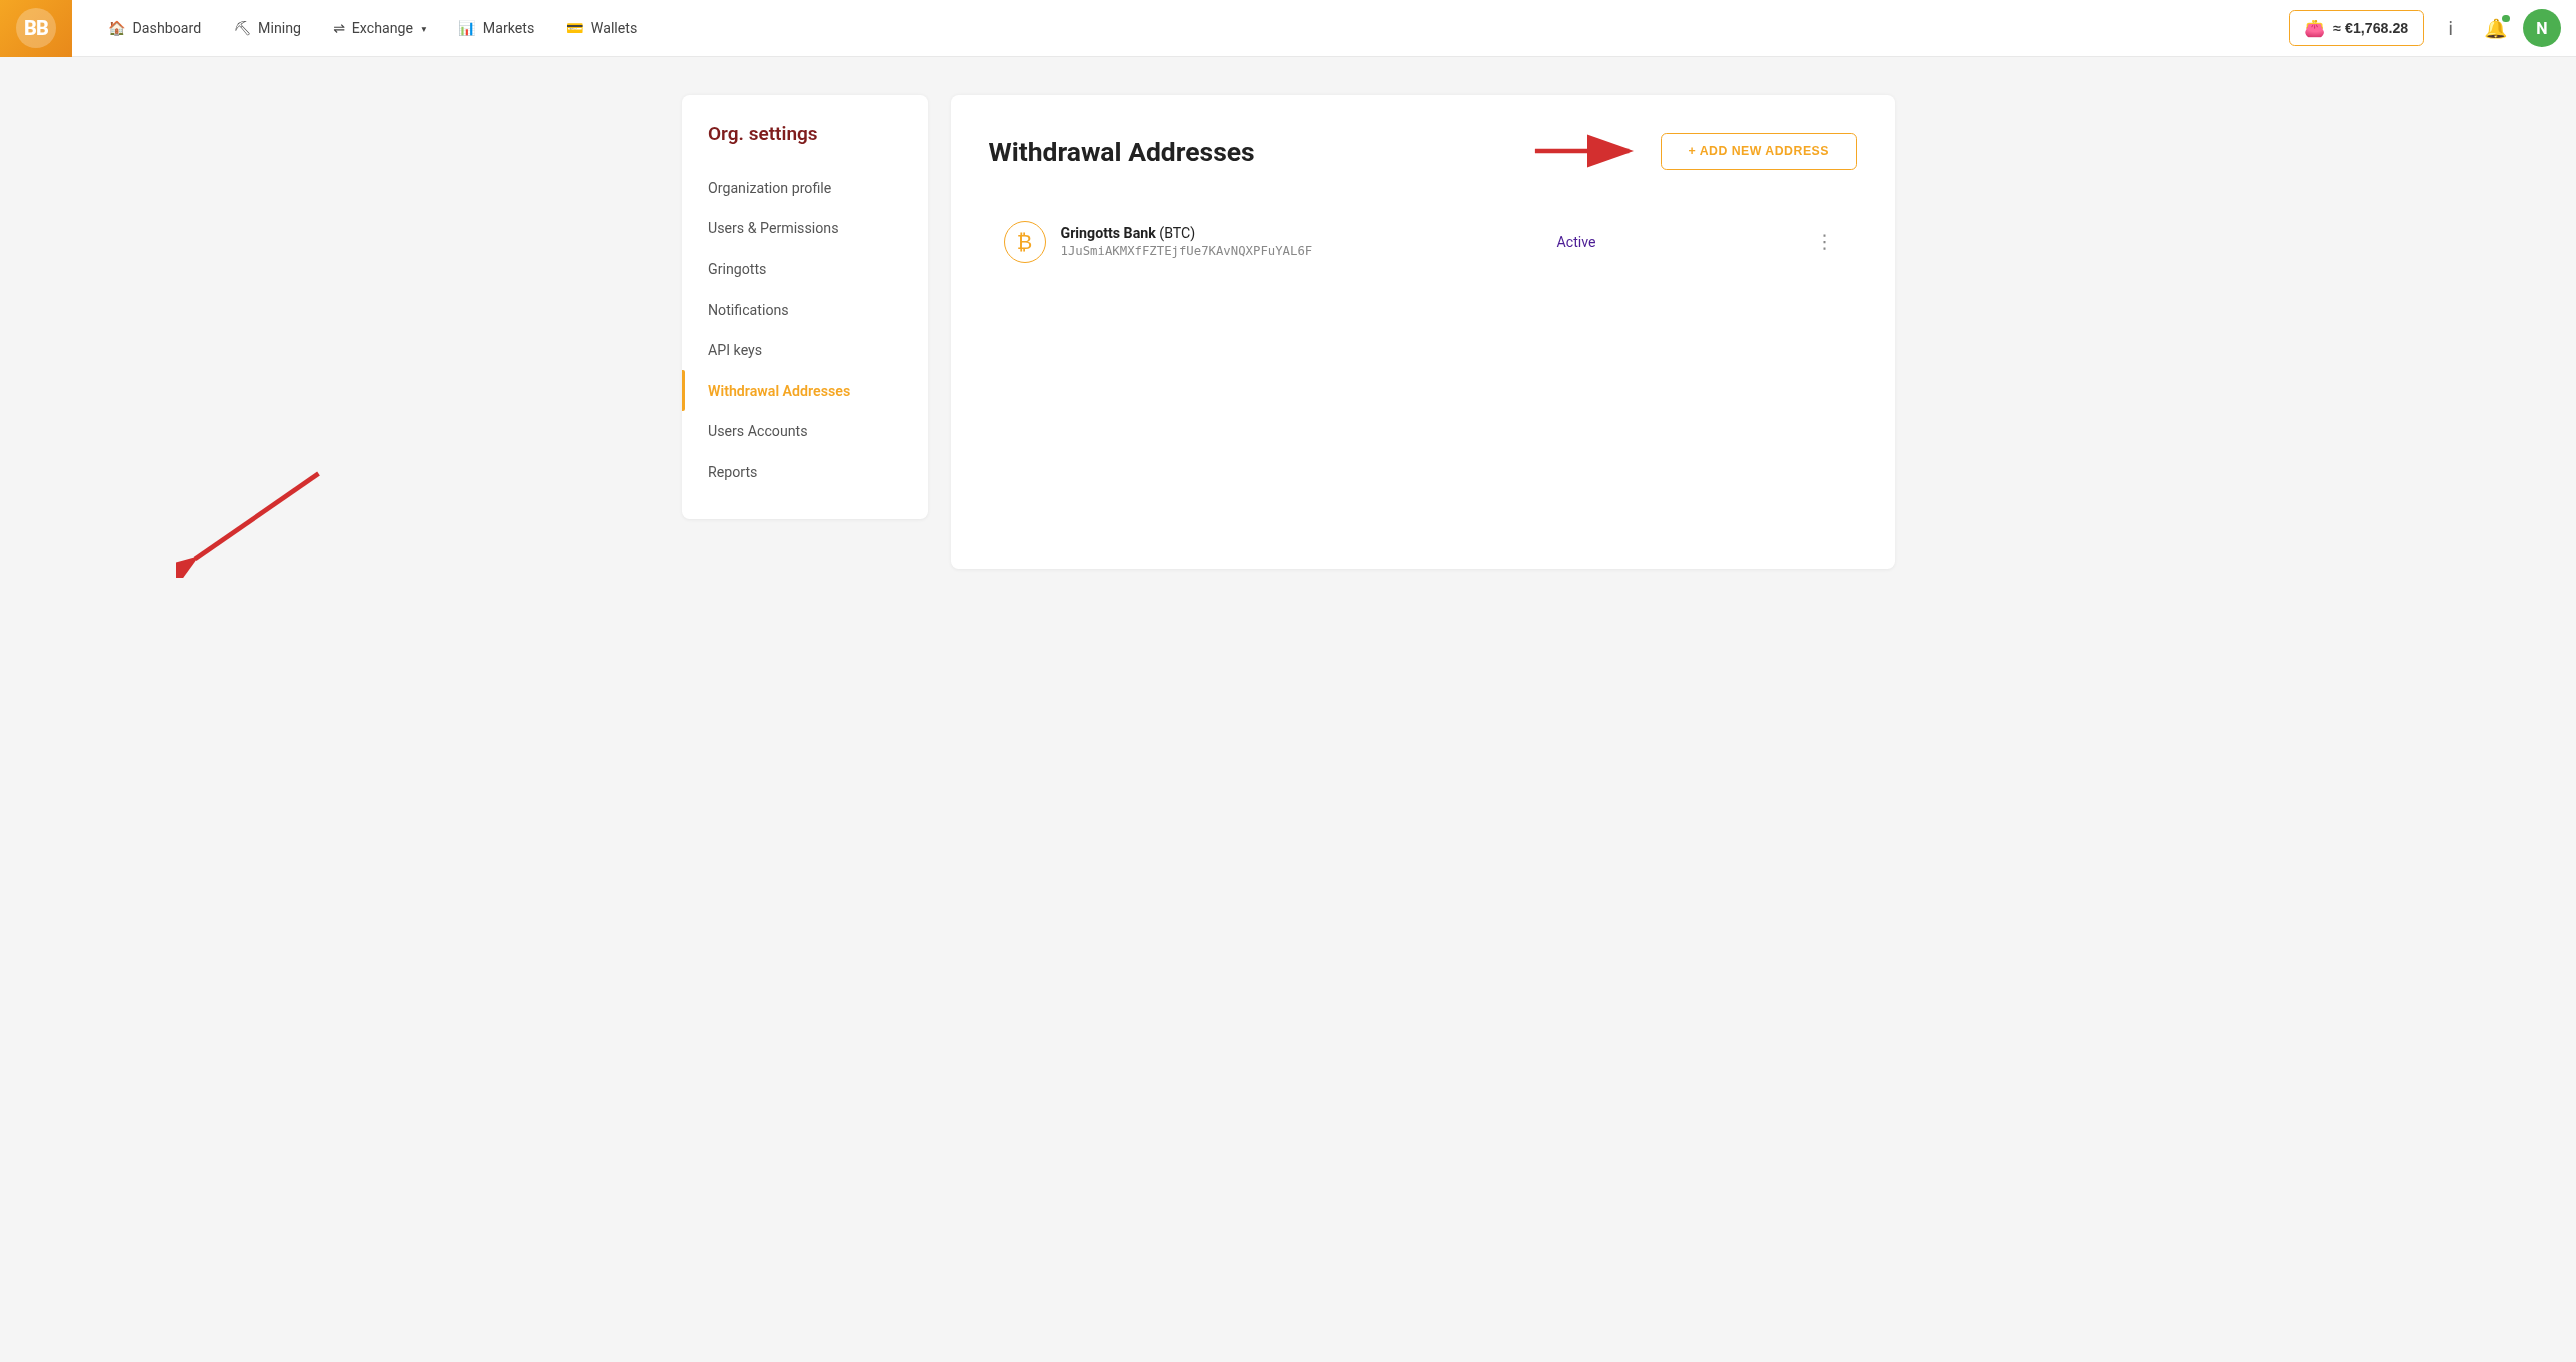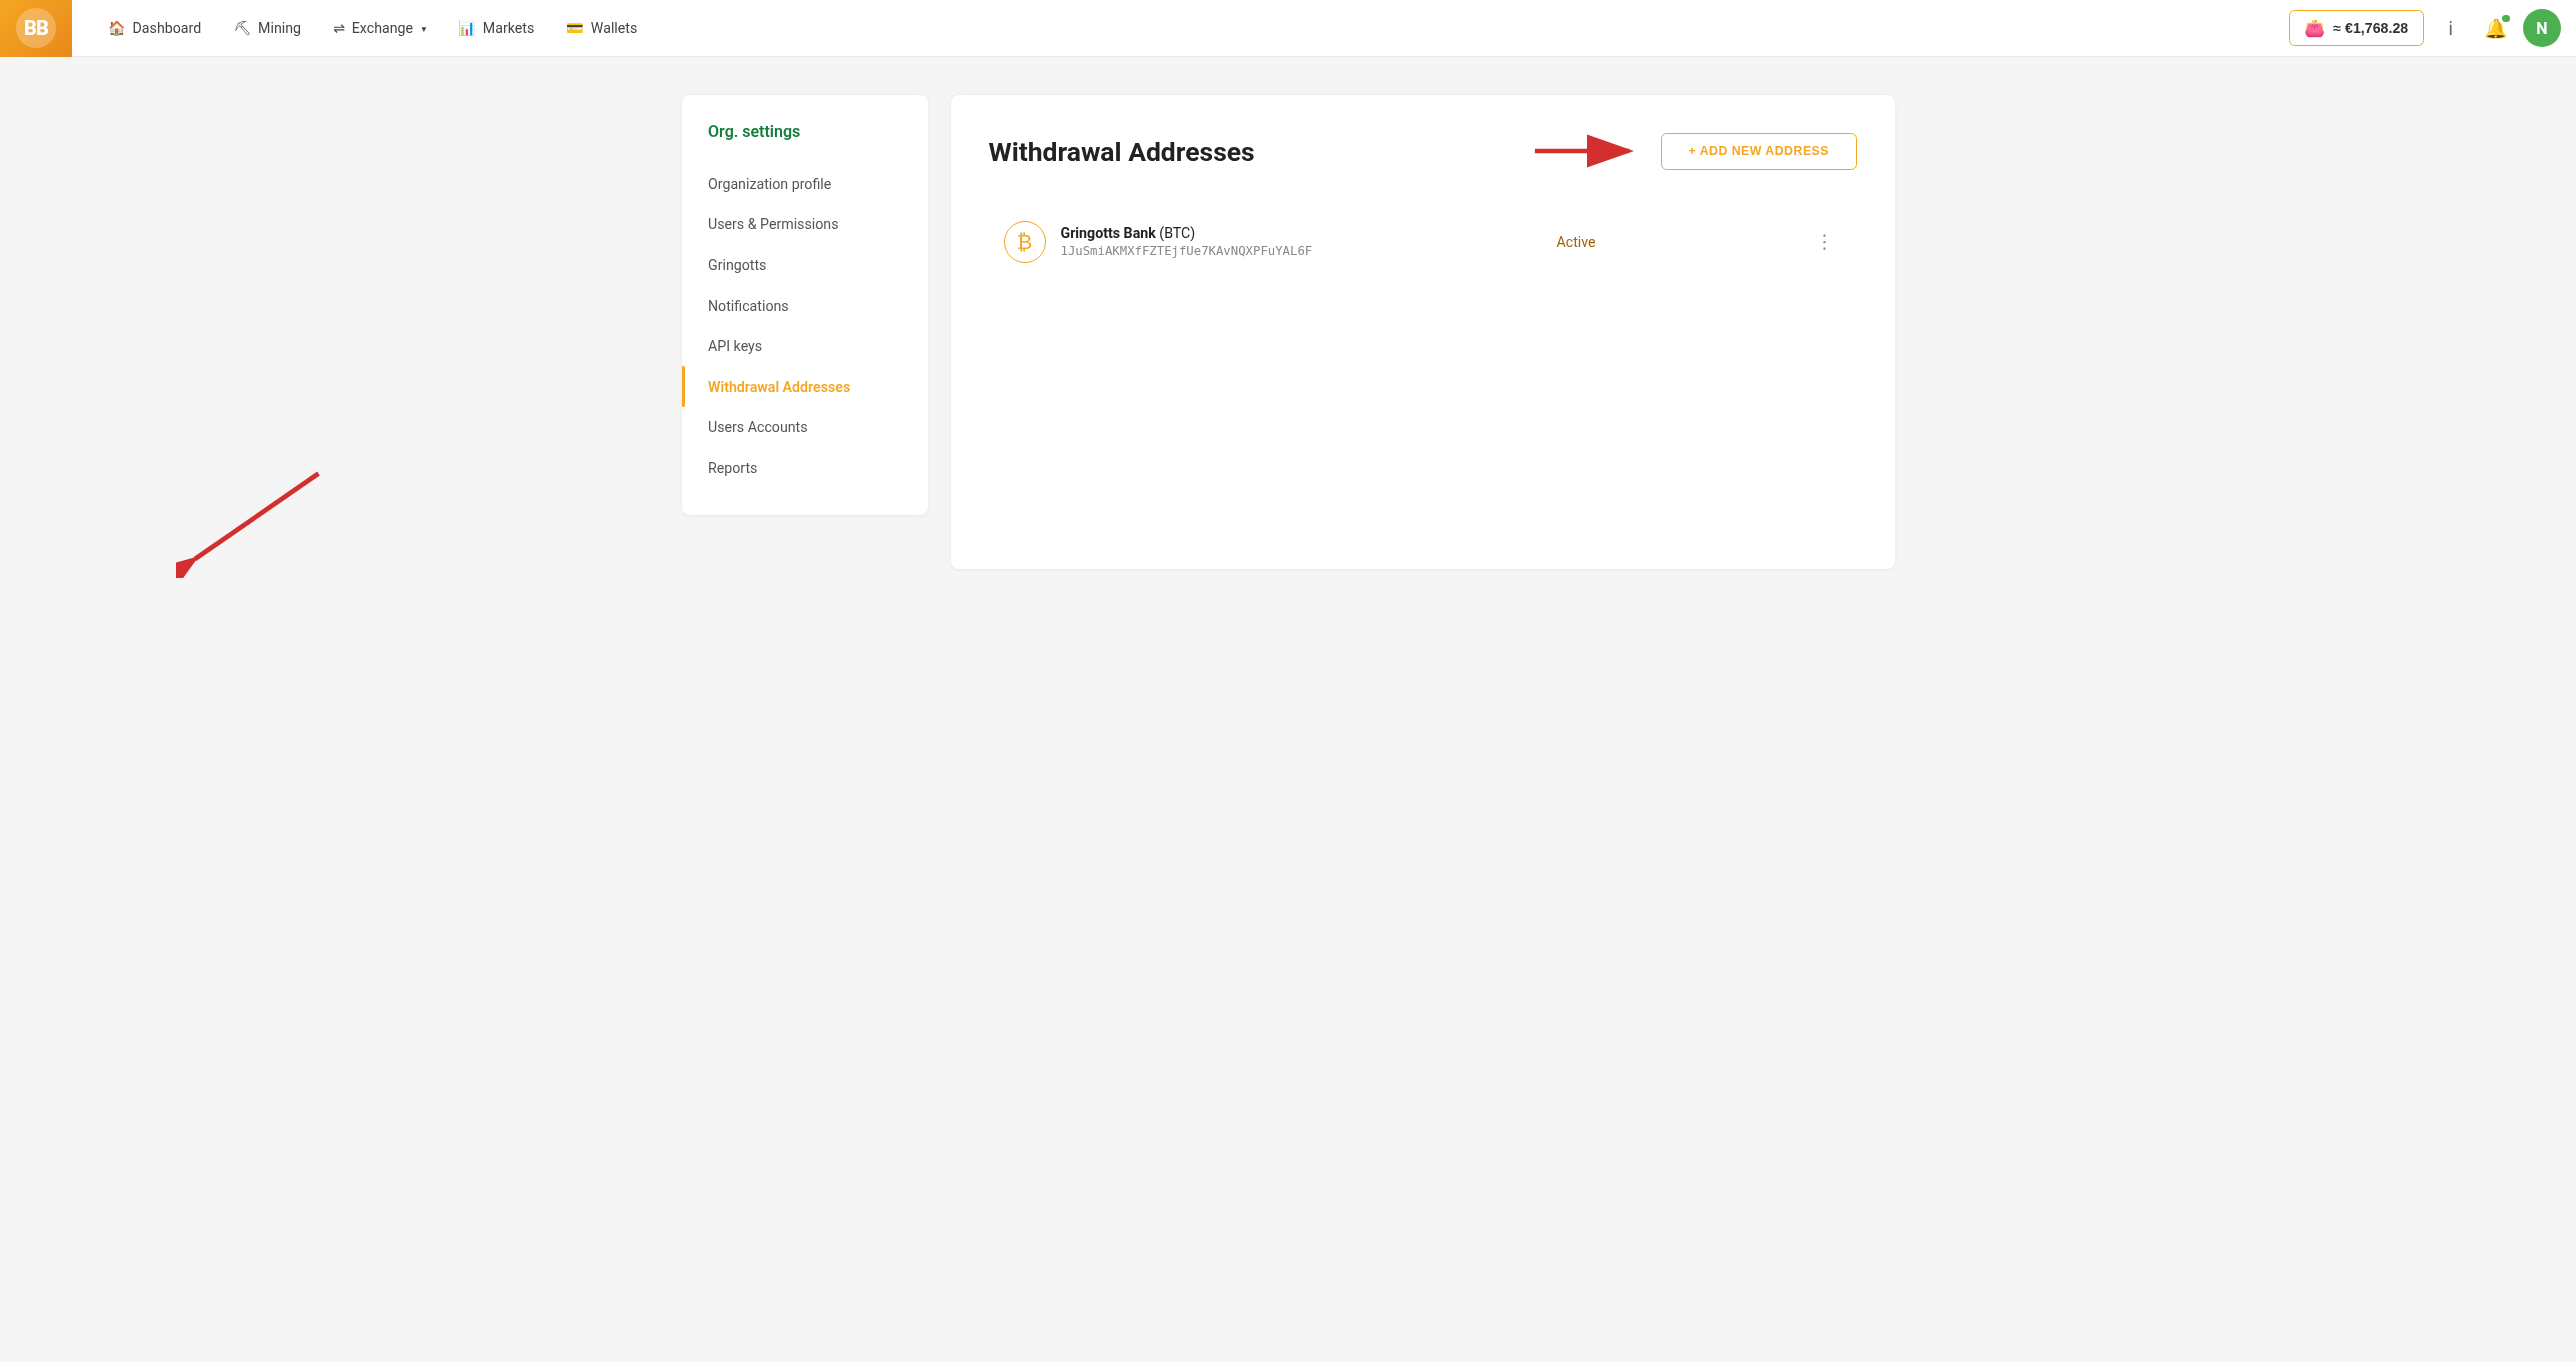--- a/index.html
+++ b/index.html
@@ -63,21 +63,21 @@
       display: flex; padding: 38px 57px; gap: 23px; max-width: 1327px; margin: 0 auto;
     }
 
     
     .sidebar {
       background: #fff; border-radius: 7.6px; padding: 26.5px 0 26.5px 0;
       min-width: 246px; width: 246px; align-self: flex-start;
       box-shadow: 0 0.9px 3.8px rgba(0,0,0,0.06);
     }
     .sidebar-title {
-      font-size: 16px; font-weight: 600; color: #15803d; padding: 0 26.5px 23px 26.5px;
+      font-size: 19px; font-weight: 600; color: #7f1d1d; padding: 0 26.5px 23px 26.5px;
     }
     .sidebar-item {
       display: flex; align-items: center; padding: 12.3px 26.5px;
       font-size: 14.2px; color: #555; cursor: pointer; position: relative;
     }
     .sidebar-item.active {
       color: #f5a623; font-weight: 600;
     }
     .sidebar-item.active::before {
       content: ''; position: absolute; left: 0; top: 0; bottom: 0;
@@ -129,21 +129,21 @@
     .btc-icon-wrap {
       width: 42px; height: 42px; border-radius: 50%;
       border: 1.9px solid #f5a623; display: flex; align-items: center; justify-content: center;
       flex-shrink: 0;
     }
     .btc-symbol { font-size: 21px; color: #f5a623; }
     .address-info {}
     .address-name { font-size: 14.2px; color: #222; }
     .address-name strong { font-weight: 700; }
     .address-hash { font-size: 12.3px; color: #888; margin-top: 2.8px; font-family: monospace; }
-    .status-cell { font-size: 14.2px; color: #a16207; }
+    .status-cell { font-size: 14.2px; color: #4c1d95; }
     .actions-cell { display: flex; justify-content: flex-end; align-items: center; }
     .more-btn {
       background: transparent; border: none; cursor: pointer;
       font-size: 19px; color: #888; padding: 3.8px 7.6px; border-radius: 3.8px;
     }
 
     
     .page-wrapper { position: relative; }
   </style>
 </head>

